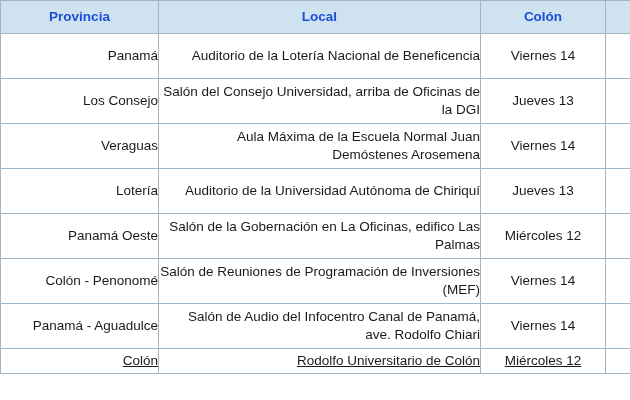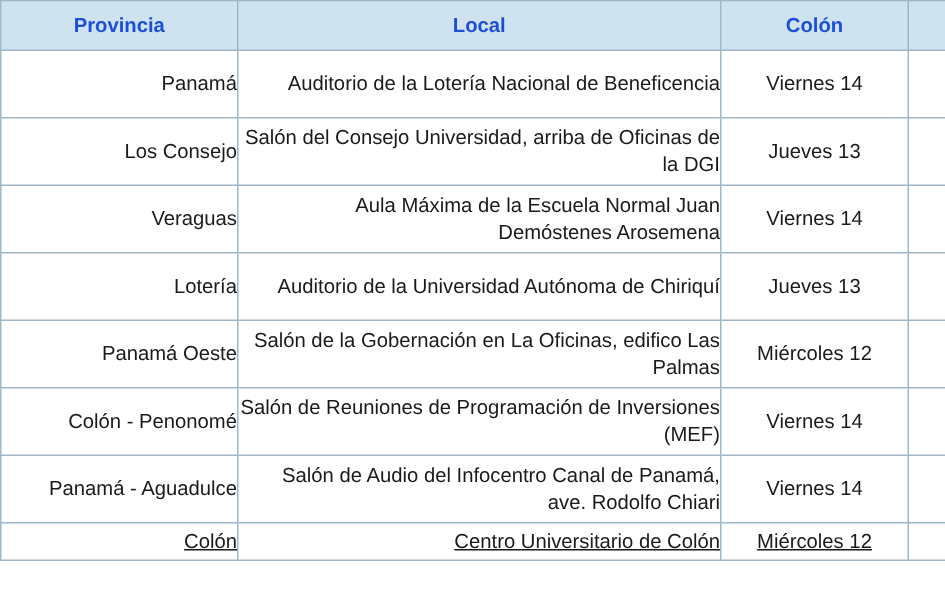--- a/index.html
+++ b/index.html
@@ -131,19 +131,19 @@
         <td class="extra"></td>
       </tr>
       <tr>
         <td class="prov">Panamá - Aguadulce</td>
         <td class="local">Salón de Audio del Infocentro Canal de Panamá, ave. Rodolfo Chiari</td>
         <td class="dias">Viernes 14</td>
         <td class="extra"></td>
       </tr>
       <tr class="last">
         <td class="prov">Colón</td>
-        <td class="local">Centro  Universitario de Colón</td>
+        <td class="local">Rodolfo  Universitario de Colón</td>
         <td class="dias">Miércoles 12</td>
         <td class="extra"></td>
       </tr>
     </tbody>
   </table>
 </div>
 
 </body></html>

